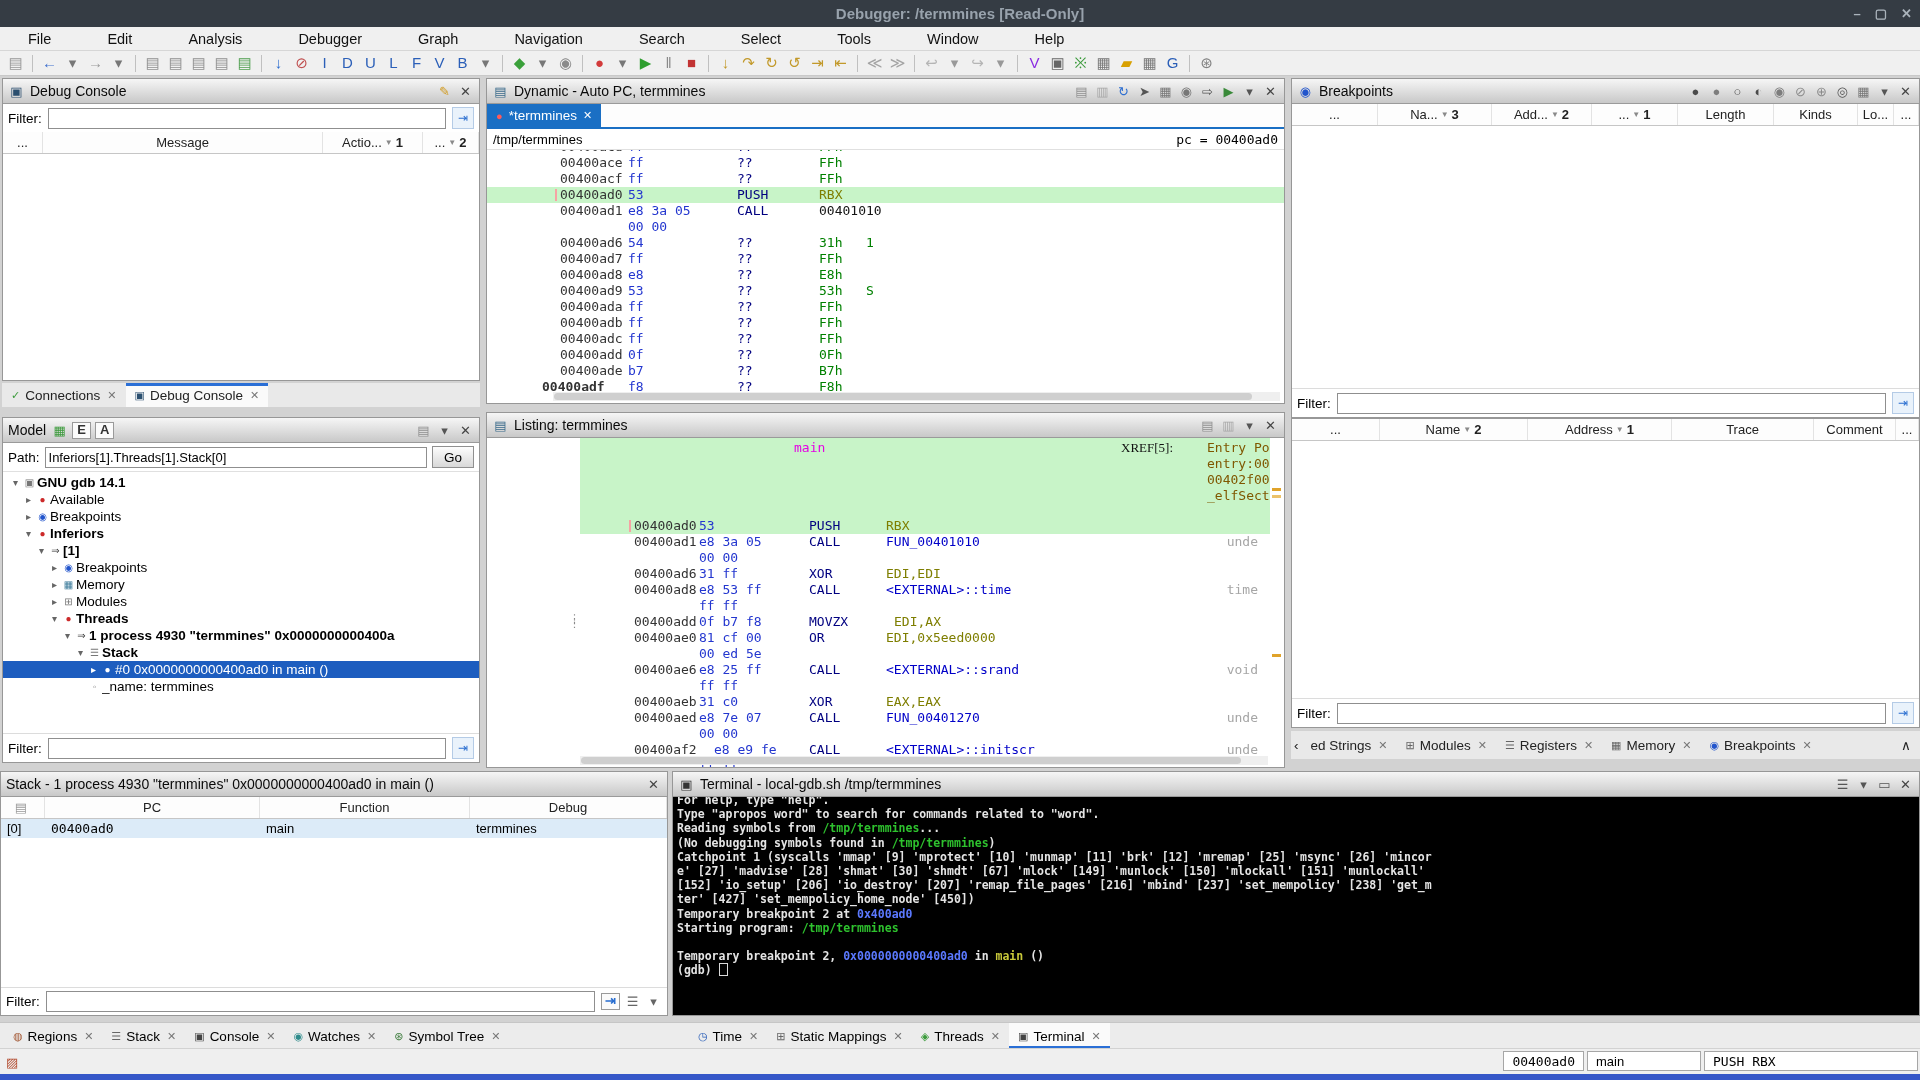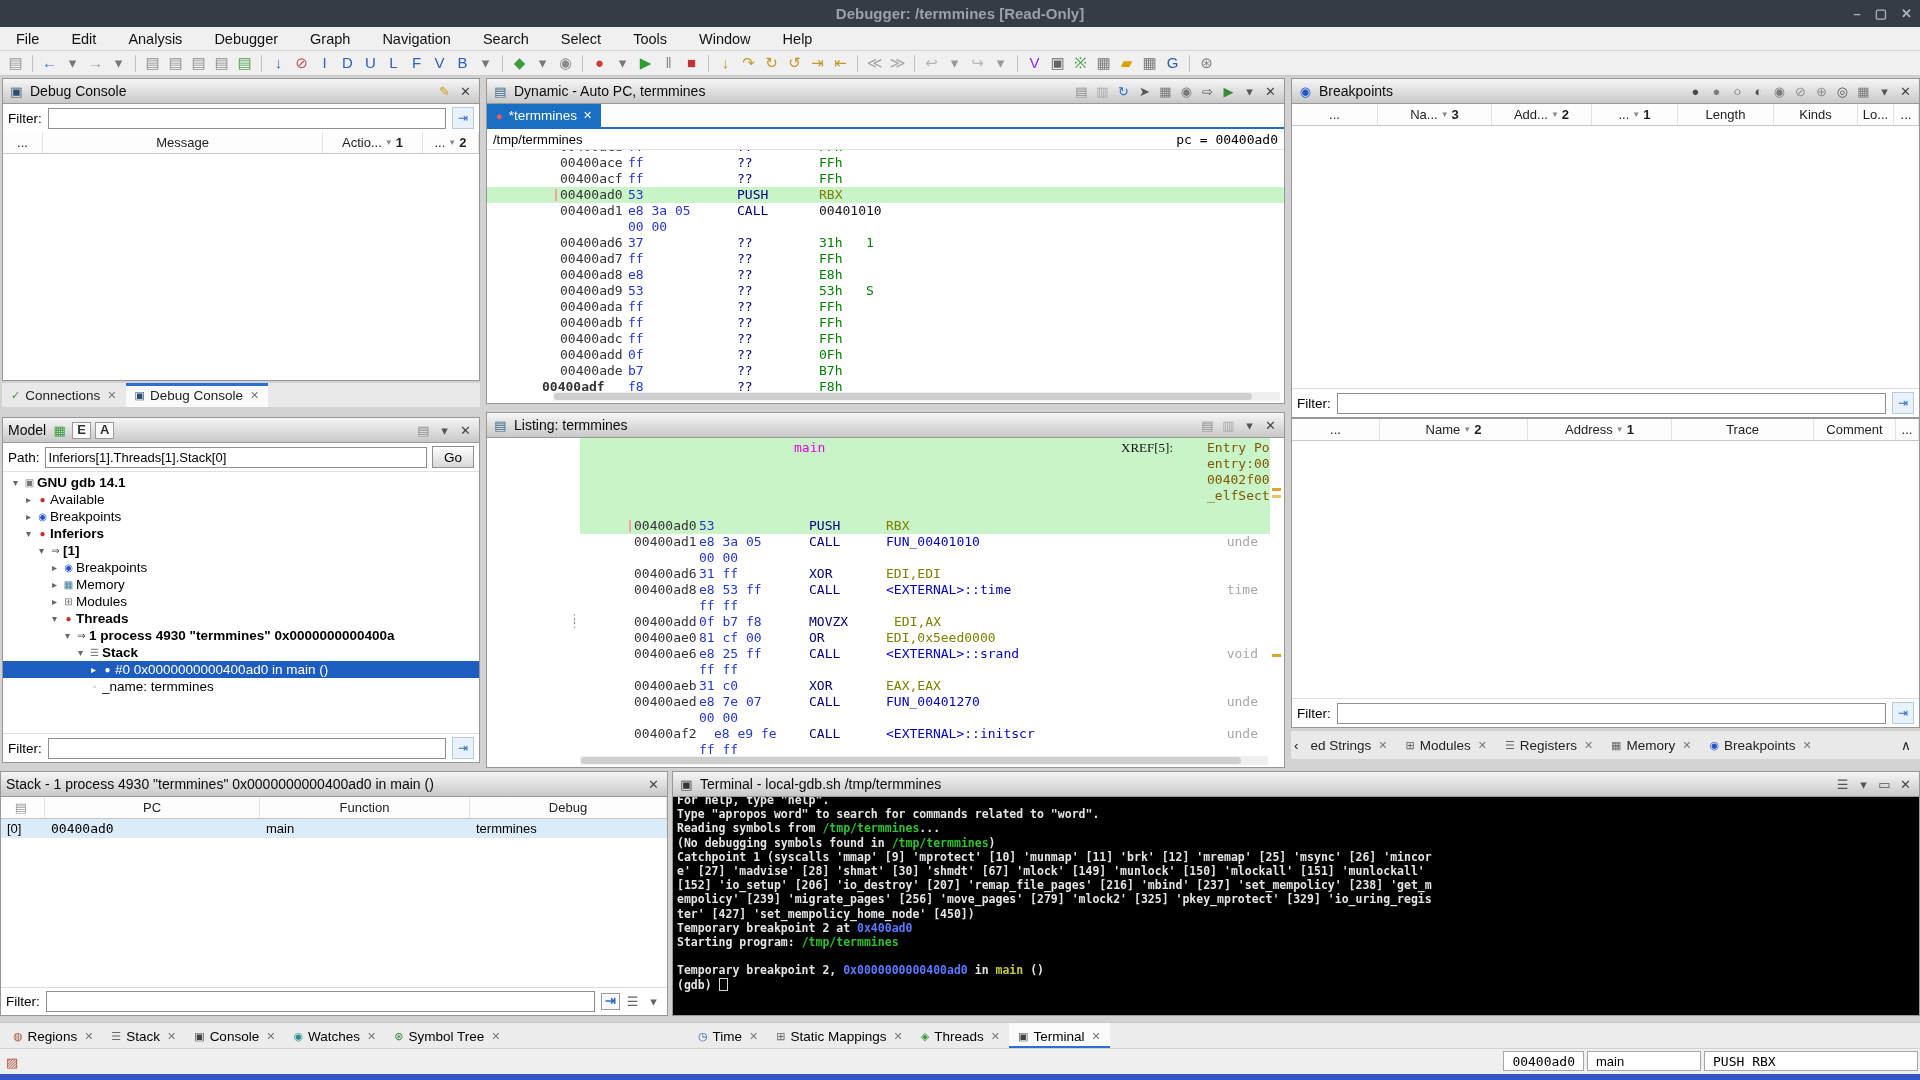--- a/index.html
+++ b/index.html
@@ -4,21 +4,21 @@
 <style>
   html,body{margin:0;padding:0;background:#777;}
   .app{position:relative;width:1920px;height:1080px;background:#d2d2d2;overflow:hidden;
        font-family:"Liberation Sans",sans-serif;-webkit-font-smoothing:antialiased;}
   
   .titlebar{position:absolute;left:0;top:0;right:0;height:27px;background:#353c44;color:#98a2ac;
             display:flex;align-items:center;justify-content:center;font-size:15px;font-weight:bold;}
   .wctl{position:absolute;right:8px;top:0;height:27px;display:flex;align-items:center;gap:14px;color:#aab3bb;font-size:13px;}
   .menubar{position:absolute;left:0;top:27px;right:0;height:23px;background:#f0f0f0;border-bottom:1px solid #d6d6d6;
            display:flex;align-items:center;font-size:14.5px;color:#111;}
-  .menu-item{padding:0 16px;height:100%;display:flex;align-items:center;}
+  .menu-item{padding:0 28px;height:100%;display:flex;align-items:center;}
   .toolbar{position:absolute;left:0;top:51px;right:0;height:24px;background:#f0f0f0;border-bottom:1px solid #c9c9c9;
            display:flex;align-items:center;gap:4px;padding:0 6px;font-size:15px;}
   .tbi{width:19px;text-align:center;line-height:22px;}
   .boxic{border:1px solid #9a9a9a;width:15px;height:15px;line-height:14px;font-size:11px;font-weight:bold;background:#fbfbfb;}
   .tbsep{width:1px;height:17px;background:#c0c0c0;margin:0 3px;}
   
   .panel{position:absolute;background:#fff;border:1px solid #979797;box-sizing:border-box;display:flex;flex-direction:column;}
   .phead{height:24px;min-height:24px;background:linear-gradient(#f6f6f6,#c8c8c8);border-bottom:1px solid #9a9a9a;
          display:flex;align-items:center;gap:5px;padding:0 5px;font-size:14px;color:#0a0a0a;}
   .phead .sp{flex:1;}
@@ -423,21 +423,21 @@
           <span class="c-a" style="left: 73px;">00400ad1</span>
           <span class="c-b" style="left: 141px;">e8 3a 05</span>
           <span class="c-m" style="left: 250px;">CALL</span>
           <span class="opl" style="left: 332px;">00401010</span>
         </div>
         <div class="drow">
           <span class="c-b" style="left: 141px;">00 00</span>
         </div>
         <div class="drow">
           <span class="c-a" style="left: 73px;">00400ad6</span>
-          <span class="c-b" style="left: 141px;">37</span>
+          <span class="c-b" style="left: 141px;">54</span>
           <span class="c-m" style="left: 250px;">??</span>
           <span class="og" style="left: 332px;">31h</span>
           <span class="og" style="left: 379px;">1</span>
         </div>
         <div class="drow">
           <span class="c-a" style="left: 73px;">00400ad7</span>
           <span class="c-b" style="left: 141px;">ff</span>
           <span class="c-m" style="left: 250px;">??</span>
           <span class="og" style="left: 332px;">FFh</span>
         </div>
@@ -551,20 +551,23 @@
             <span class="c-a" style="left: 147px;">00400add</span>
             <span class="c-b" style="left: 212px;">0f b7 f8</span>
             <span class="c-m" style="left: 322px;">MOVZX</span>
             <span class="oreg" style="left: 399px; margin-left: 8px;">EDI,AX</span>
           </div>
           <div class="lrow">
             <span class="c-a" style="left: 147px;">00400ae0</span>
             <span class="c-b" style="left: 212px;">81 cf 00</span>
             <span class="c-m" style="left: 322px;">OR</span>
             <span class="oreg" style="left: 399px;">EDI,0x5eed0000</span>
+          </div>
+          <div class="lrow">
+            <span class="c-b" style="left: 212px;">00 ed 5e</span>
           </div>
           <div class="lrow">
             <span class="c-a" style="left: 147px;">00400ae6</span>
             <span class="c-b" style="left: 212px;">e8 25 ff</span>
             <span class="c-m" style="left: 322px;">CALL</span>
             <span class="ofn" style="left: 399px;">&lt;EXTERNAL&gt;::srand</span>
             <span class="rg" style="right: 26px; left: auto;">void</span>
           </div>
           <div class="lrow">
             <span class="c-b" style="left: 212px;">ff ff</span>
@@ -740,21 +743,20 @@
         </span>
     </div>
     <div class="termbody" id="term-lines">
         <div class="tline" style="margin-top: -5px;"><span>For help, type "help".</span></div>
         <div class="tline"><span>Type "apropos word" to search for commands related to "word".</span></div>
         <div class="tline"><span>Reading symbols from </span><span class="tg">/tmp/termmines</span><span>...</span></div>
         <div class="tline"><span>(No debugging symbols found in </span><span class="tg">/tmp/termmines</span><span>)</span></div>
         <div class="tline"><span>Catchpoint 1 (syscalls 'mmap' [9] 'mprotect' [10] 'munmap' [11] 'brk' [12] 'mremap' [25] 'msync' [26] 'mincor</span></div>
         <div class="tline"><span>e' [27] 'madvise' [28] 'shmat' [30] 'shmdt' [67] 'mlock' [149] 'munlock' [150] 'mlockall' [151] 'munlockall'</span></div>
         <div class="tline"><span>[152] 'io_setup' [206] 'io_destroy' [207] 'remap_file_pages' [216] 'mbind' [237] 'set_mempolicy' [238] 'get_m</span></div>
-        <div class="tline"><span>empolicy' [239] 'migrate_pages' [256] 'move_pages' [279] 'mlock2' [325] 'pkey_mprotect' [329] 'io_uring_regis</span></div>
         <div class="tline"><span>ter' [427] 'set_mempolicy_home_node' [450])</span></div>
         <div class="tline"><span>Temporary breakpoint 2 at </span><span class="tb">0x400ad0</span></div>
         <div class="tline"><span>Starting program: </span><span class="tg">/tmp/termmines</span></div>
         <div class="tline">&nbsp;</div>
         <div class="tline"><span>Temporary breakpoint 2, </span><span class="tb">0x0000000000400ad0</span><span> in </span><span class="ty">main</span><span> ()</span></div>
         <div class="tline"><span>(gdb) </span><span class="tcur"></span></div>
       </div>
   </div>
 
   <div class="bottombar">

